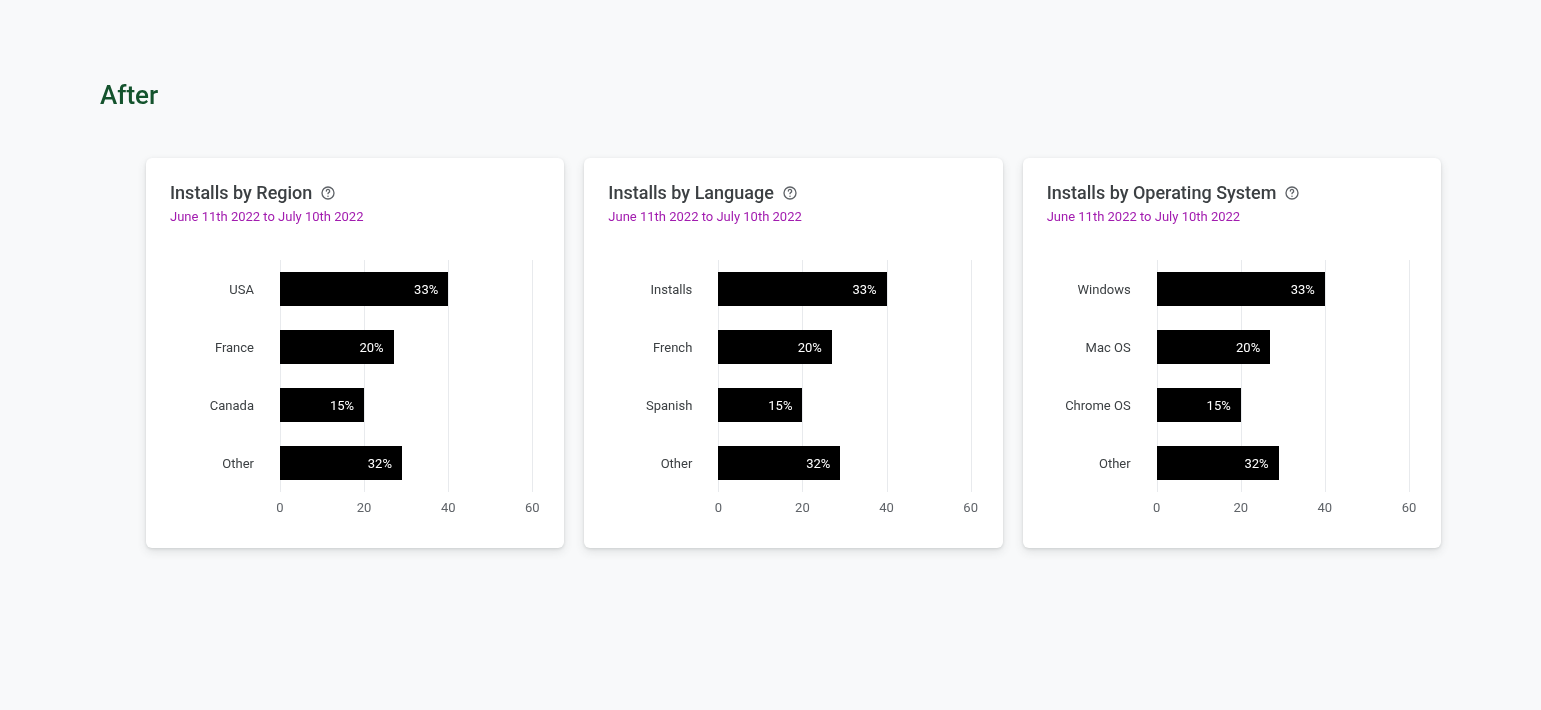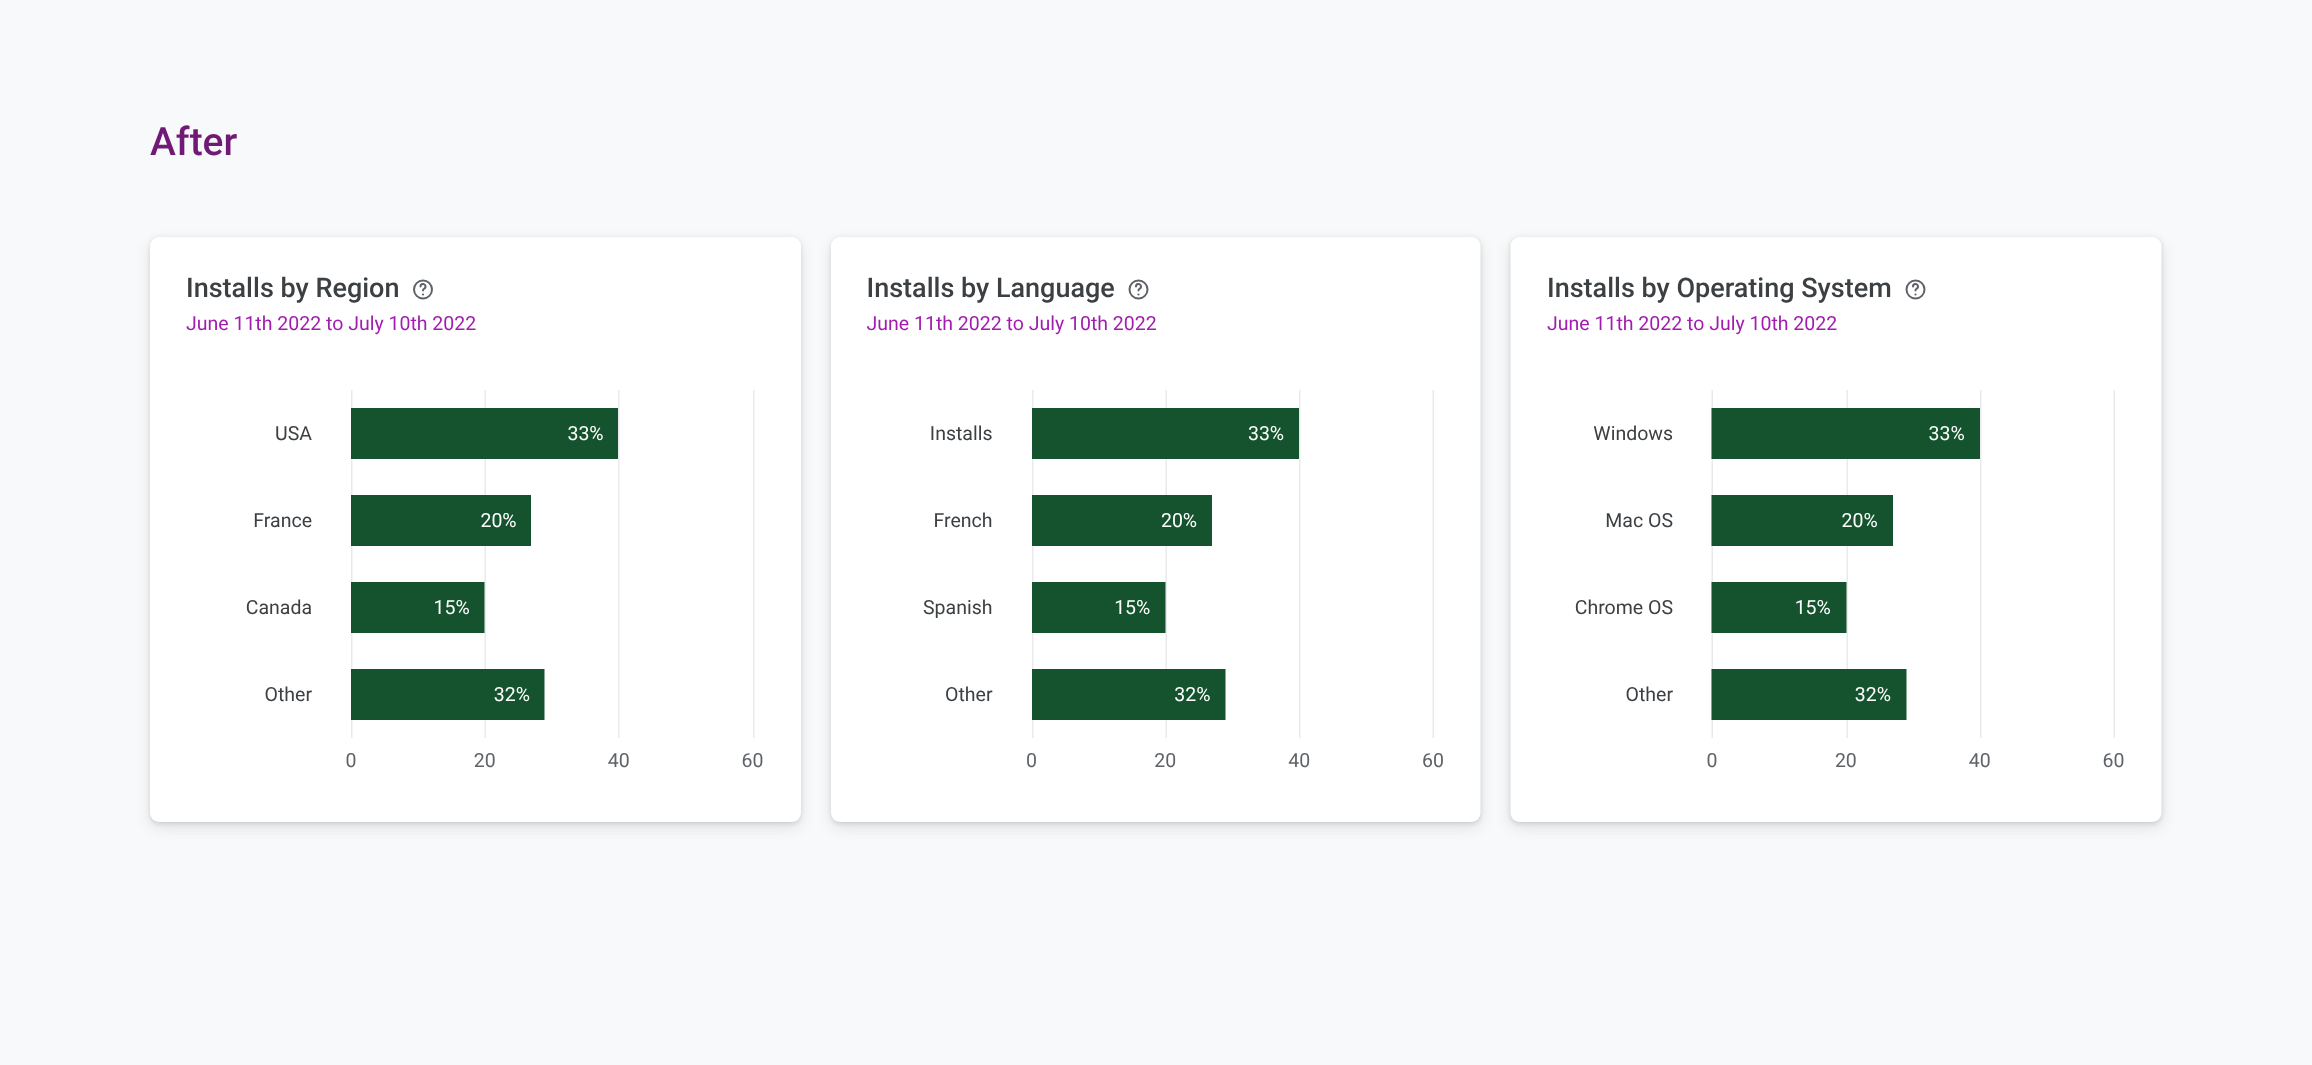--- a/index.html
+++ b/index.html
@@ -6,26 +6,27 @@
   body {
     font-family: -apple-system, BlinkMacSystemFont, "Segoe UI", Roboto, Arial, sans-serif;
     background: #f8f9fa;
     width: 1541px;
     height: 710px;
     padding: 80px 100px 40px 100px;
   }
   .page-title {
     font-size: 26px;
     font-weight: 500;
-    color: #701a75;
+    color: #14532d;
     margin-bottom: 48px;
   }
   .cards-row {
     display: flex;
     gap: 20px;
+    margin-left: 46px;
   }
   .card {
     background: #fff;
     border-radius: 6px;
     box-shadow: 0 1px 3px rgba(60,64,67,0.15), 0 4px 10px rgba(60,64,67,0.12);
     padding: 24px 32px 28px 24px;
     width: 438px;
   }
   .card-title-row {
     display: flex;
@@ -80,21 +81,21 @@
     position: absolute;
     top: 0;
     bottom: 0;
     width: 1px;
     background: #e8eaed;
   }
   .bar-row {
     position: absolute;
     left: 0;
     height: 34px;
-    background: #14532d;
+    background: #000000;
     display: flex;
     align-items: center;
     justify-content: flex-end;
     padding-right: 10px;
     color: #fff;
     font-size: 13px;
   }
   .axis-row {
     display: flex;
     margin-top: 8px;

